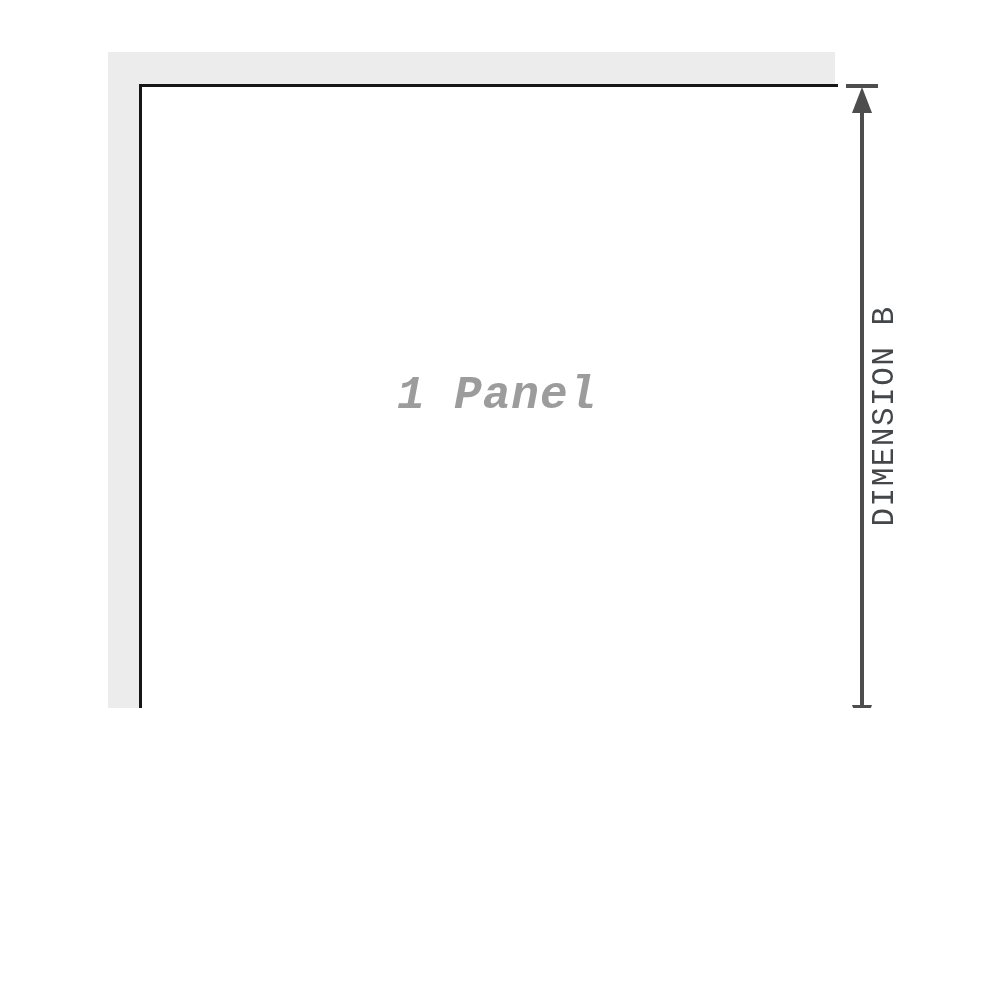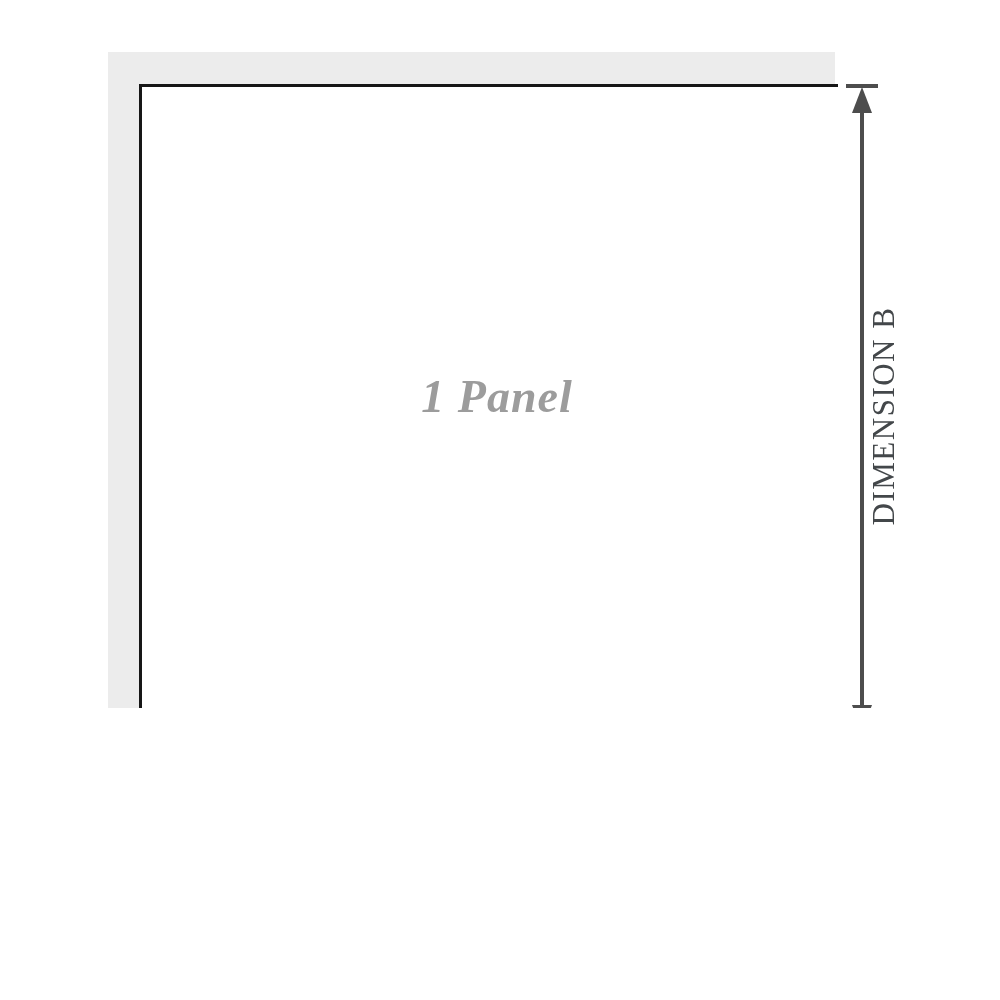--- a/index.html
+++ b/index.html
@@ -1,18 +1,18 @@
 <!DOCTYPE html>
 <html style="--wall: #ececec; --outline: #161616; --dimension: #4d4d4d; --label-text: #43474a; --panel-label-text: #9c9c9c; --glass-light: #e6f7ee; --glass-mid: #9bd6b4; --glass-dark: #7cc49d; --baseline-rule: #dfe6ec;"><head>
 <meta charset="utf-8">
 <style>
   html,body{margin:0;padding:0;background:#ffffff;}
   .stage{
     position:relative;width:1000px;height:708px;background:#ffffff;overflow:hidden;
-    font-family:Liberation Serif, serif;
+    font-family:Liberation Mono, monospace;
   }
   .abs{position:absolute;}
 
   
   .wall-top{left:108px;top:52px;width:727px;height:33px;background:var(--wall,#ececec);}
   .wall-side{left:108px;top:52px;width:31px;height:720px;background:var(--wall,#ececec);}
 
   
   .panel-edge-top{left:139px;top:84px;width:699px;height:3px;background:var(--outline,#161616);}
   .panel-edge-left{left:139px;top:84px;width:3px;height:688px;background:var(--outline,#161616);}

